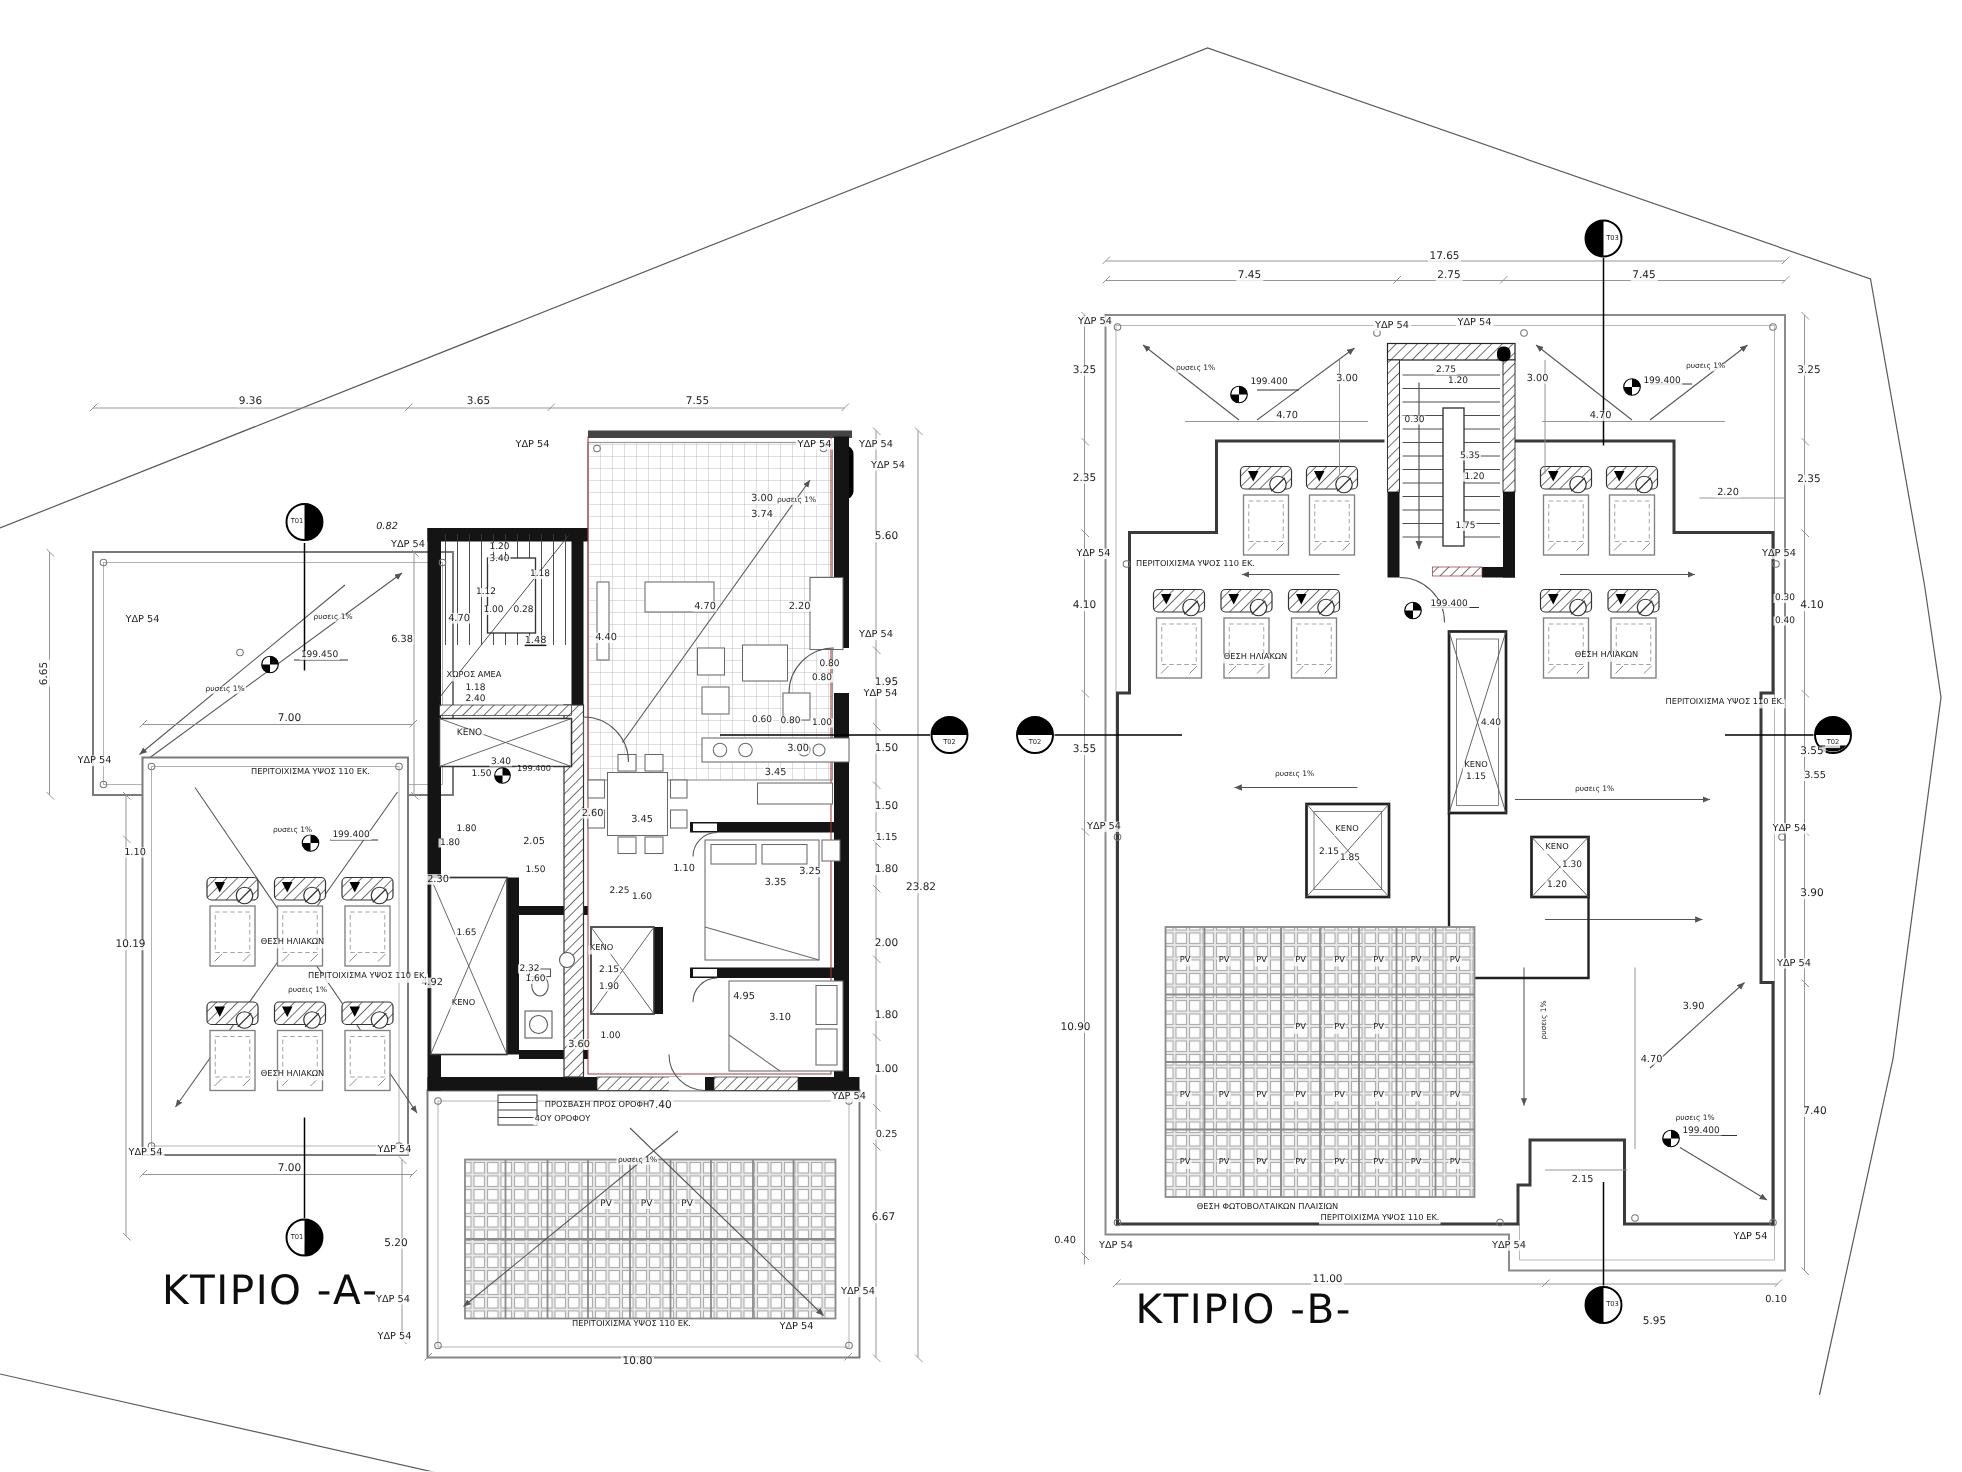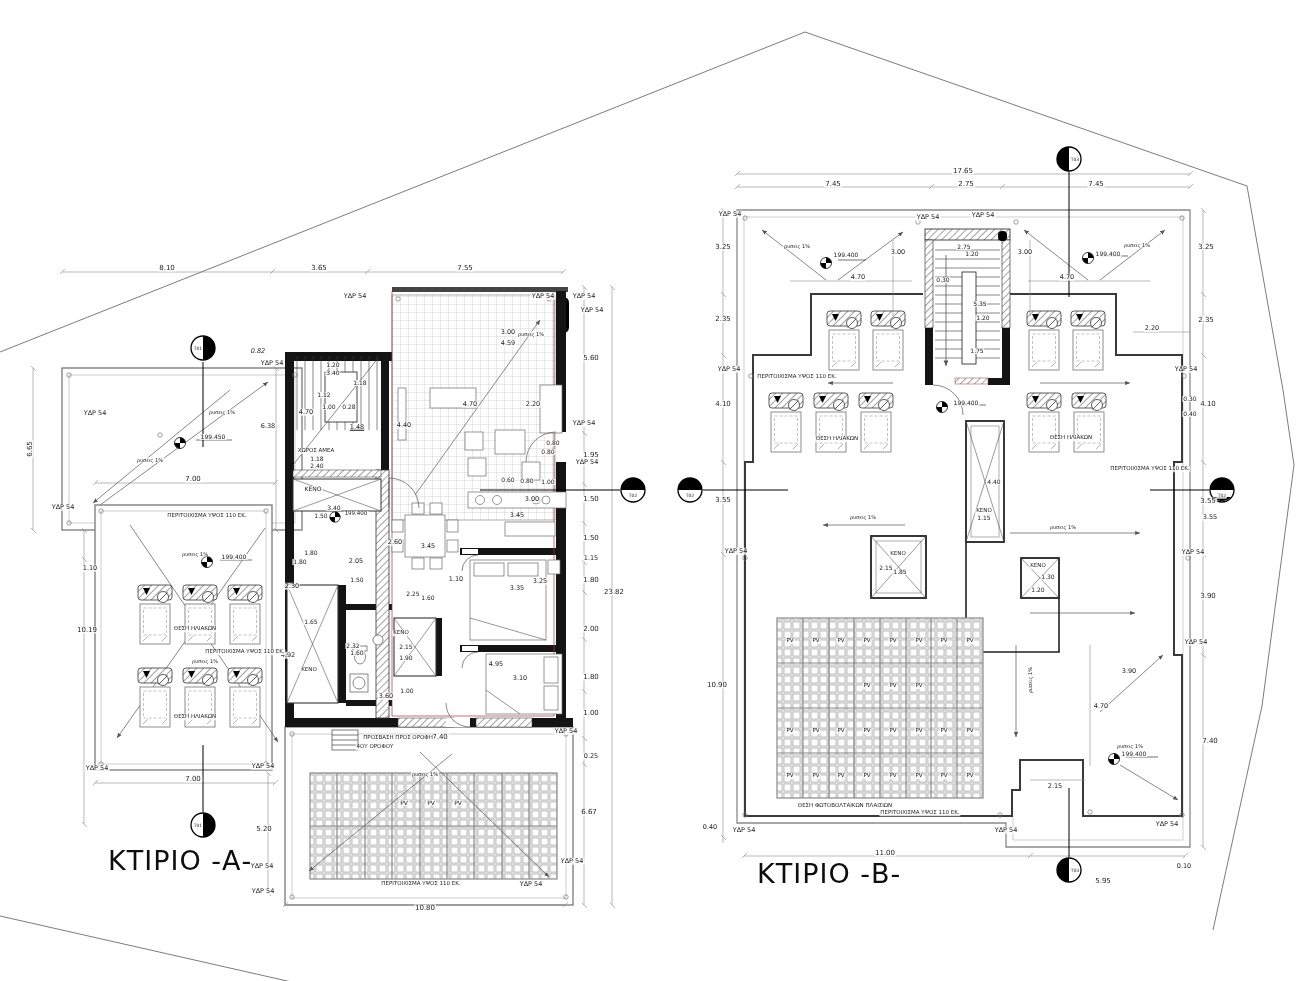--- a/index.html
+++ b/index.html
@@ -412,31 +412,31 @@
     <circle cx="690" cy="490" r="12" fill="#fff" stroke="#000" stroke-width="1.3"></circle>
     <path d="M678,490 A12,12 0 0 1 702,490 Z" fill="#000"></path>
     <line x1="1150" y1="490" x2="1209" y2="490" stroke="#000" stroke-width="1"></line>
     <circle cx="1222" cy="490" r="12" fill="#fff" stroke="#000" stroke-width="1.3"></circle>
     <path d="M1210,490 A12,12 0 0 1 1234,490 Z" fill="#000"></path>
     <path d="M1213,497 A12,12 0 0 0 1231,497 Z" fill="#000"></path>
   </g>
 </svg>
 
 <div id="labels-layer">
-      <div class="lbl" style="left: 167px; top: 268px; font-size: 7px;">8.10</div>
+      <div class="lbl" style="left: 167px; top: 268px; font-size: 7px;">9.36</div>
       <div class="lbl" style="left: 319px; top: 268px; font-size: 7px;">3.65</div>
       <div class="lbl" style="left: 465px; top: 268px; font-size: 7px;">7.55</div>
       <div class="lbl" style="left: 355px; top: 296px; font-size: 6.5px;">ΥΔΡ 54</div>
       <div class="lbl" style="left: 543px; top: 296px; font-size: 6.5px;">ΥΔΡ 54</div>
       <div class="lbl" style="left: 584px; top: 296px; font-size: 6.5px;">ΥΔΡ 54</div>
       <div class="lbl" style="left: 592px; top: 310px; font-size: 6.5px;">ΥΔΡ 54</div>
       <div class="lbl" style="left: 584px; top: 423px; font-size: 6.5px;">ΥΔΡ 54</div>
       <div class="lbl" style="left: 587px; top: 462px; font-size: 6.5px;">ΥΔΡ 54</div>
       <div class="lbl" style="left: 508px; top: 332px; font-size: 6.5px;">3.00</div>
-      <div class="lbl" style="left: 508px; top: 343px; font-size: 6.5px;">4.59</div>
+      <div class="lbl" style="left: 508px; top: 343px; font-size: 6.5px;">3.74</div>
       <div class="lbl" style="left: 531px; top: 334px; font-size: 5px;">ρυσεις 1%</div>
       <div class="lbl" style="left: 591px; top: 358px; font-size: 7px;">5.60</div>
       <div class="lbl" style="left: 258px; top: 351px; font-size: 6.5px; font-style: italic;">0.82</div>
       <div class="lbl" style="left: 272px; top: 363px; font-size: 6.5px;">ΥΔΡ 54</div>
       <div class="lbl" style="left: 198px; top: 349px; font-size: 4.5px;">Τ01</div>
       <div class="lbl" style="left: 198px; top: 826px; font-size: 4.5px;">Τ01</div>
       <div class="lbl" style="left: 95px; top: 413px; font-size: 6.5px;">ΥΔΡ 54</div>
       <div class="lbl" style="left: 222px; top: 412px; font-size: 5px;">ρυσεις 1%</div>
       <div class="lbl" style="left: 150px; top: 460px; font-size: 5px;">ρυσεις 1%</div>
       <div class="lbl" style="left: 213px; top: 437px; font-size: 6px;">199.450</div>

